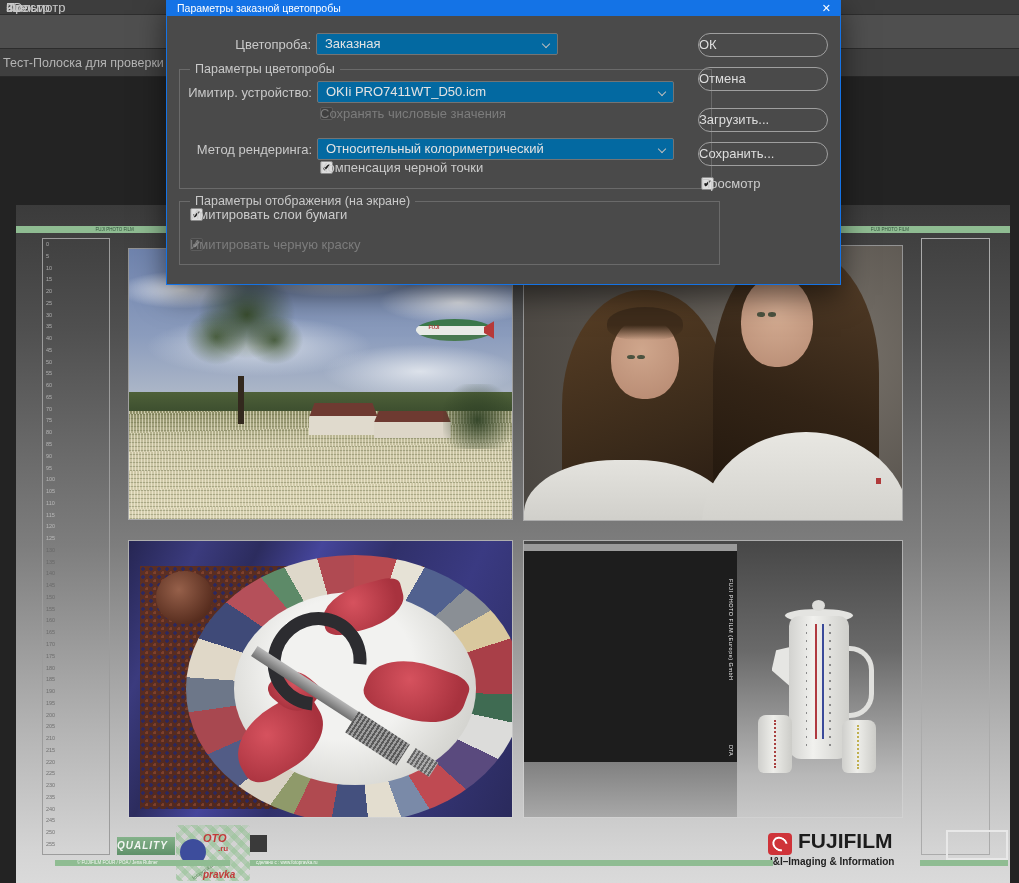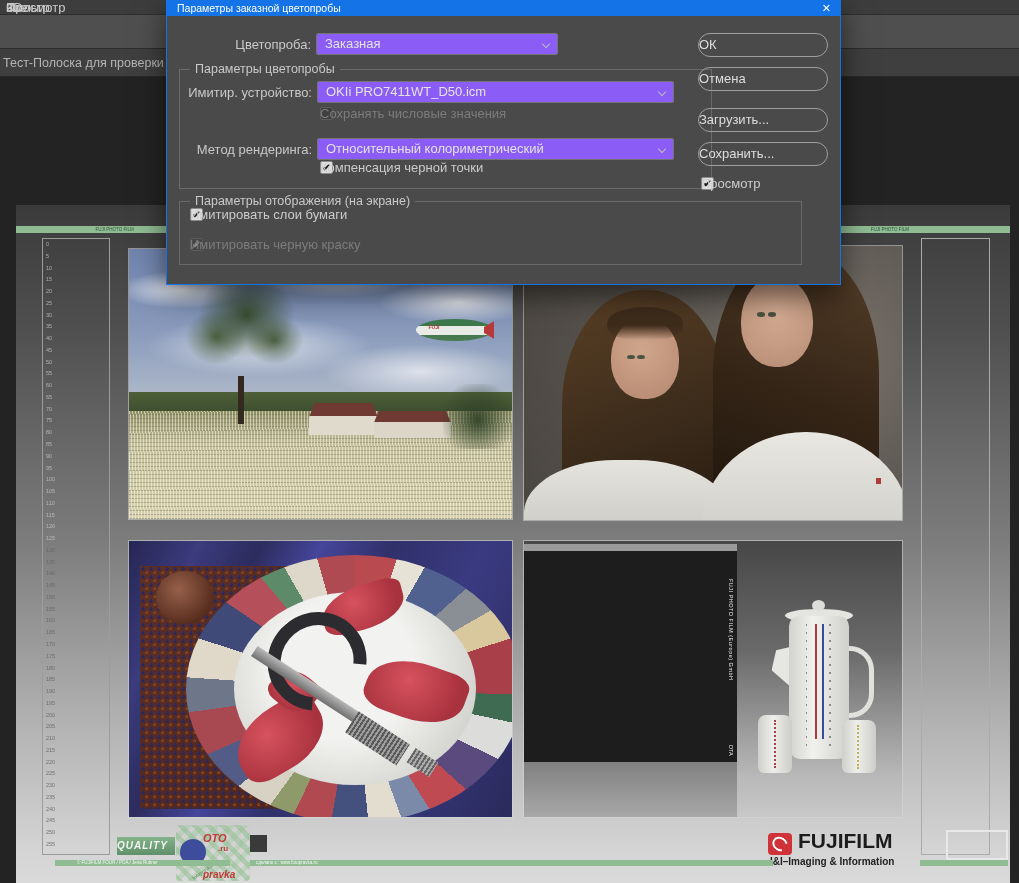--- a/index.html
+++ b/index.html
@@ -199,28 +199,28 @@
 
   
   .dialog{left:166px;top:0;width:675px;height:285px;background:#4a4a4a;border:1px solid #1473e6;
     box-shadow:0 10px 28px rgba(0,0,0,.55);z-index:10;}
   .titlebar{left:0;top:0;width:100%;height:15px;background:#1473e6;color:#fff;font-size:10.5px;
     line-height:15px;padding-left:10px;}
   .titlebar .ttl{position:static;}
   .close{right:9px;top:0;font-size:11px;color:#fff;line-height:15px;}
   .row-label{color:#c9c9c9;font-size:13px;text-align:right;white-space:nowrap;}
   .lbl-proof{left:20px;top:36px;width:124px;}
-  .select{height:22px;background:#8b5cf6;border:1px solid #747474;border-radius:2px;color:#e3e3e3;
+  .select{height:22px;background:#0369a1;border:1px solid #747474;border-radius:2px;color:#e3e3e3;
     font-size:13px;line-height:20px;padding:0 22px 0 8px;white-space:nowrap;overflow:hidden;}
   .select .val{position:static;}
   .select .chev{right:8px;top:7px;}
   .sel-proof{left:149px;top:32px;width:242px;}
   .fieldset{border:1px solid #6a6a6a;}
   .fs1{left:12px;top:68px;width:533px;height:120px;}
-  .fs2{left:12px;top:200px;width:623px;height:64px;}
+  .fs2{left:12px;top:200px;width:541px;height:64px;}
   .legend{top:-8px;left:10px;background:#4a4a4a;padding:0 5px;font-size:12.5px;color:#c9c9c9;white-space:nowrap;}
   .lbl-device{left:2px;top:15px;width:130px;}
   .sel-device{left:137px;top:11px;width:357px;}
   .lbl-intent{left:2px;top:72px;width:130px;}
   .sel-intent{left:137px;top:68px;width:357px;}
   .cbrow{display:flex;align-items:center;gap:7px;}
   .cbrow *{position:static;}
   .cb-preserve{left:140px;top:43px;}
   .cb-bpc{left:140px;top:97px;}
   .cb-paper{left:10px;top:12px;}

